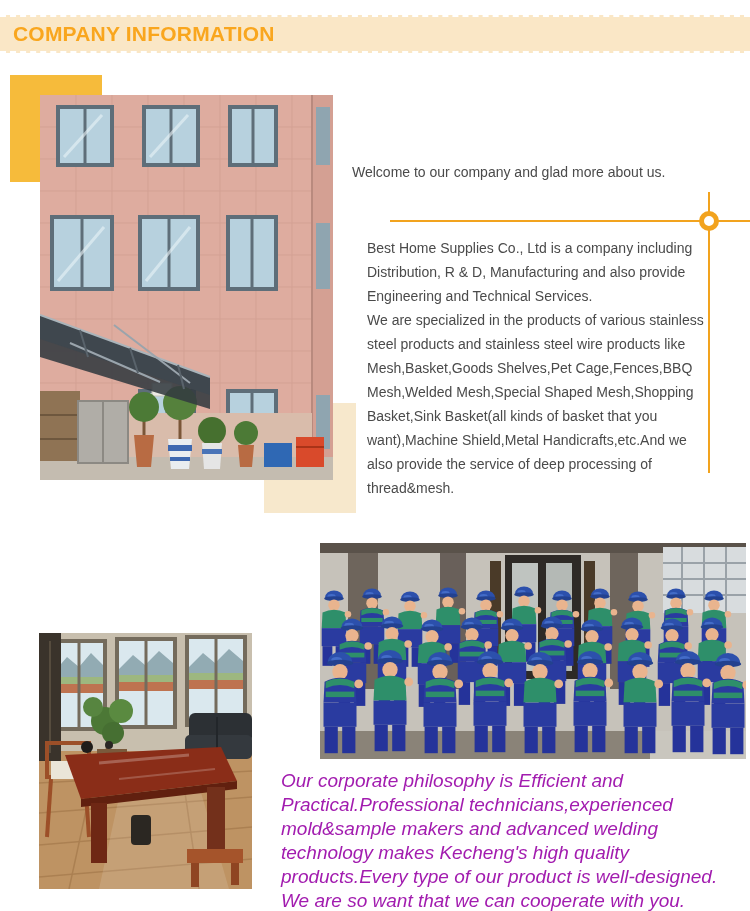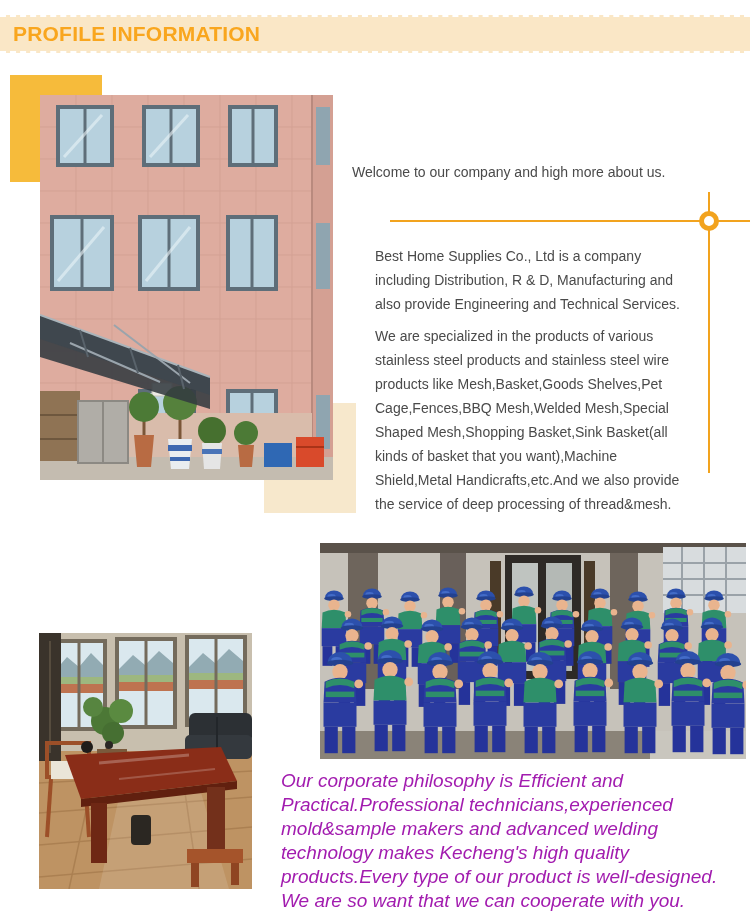--- a/index.html
+++ b/index.html
@@ -28,33 +28,33 @@
   .profile-heading  { position:absolute; left:352px; top:134px; font-size:22px; font-weight:bold; color:#3C3C3C; }
   .profile-subtitle { position:absolute; left:352px; top:164px; font-size:14px; color:#4A4A4A; }
 
   .div-h   { position:absolute; left:390px; top:220px; width:360px; height:2px;  background:#F2A31E; }
   .div-v   { position:absolute; left:708px; top:192px; width:2px;  height:281px; background:#F2A31E; }
   .div-dot { position:absolute; left:699px; top:211px; width:20px; height:20px;
              border:5px solid #F2A31E; border-radius:50%; background:#fff; }
 
   .profile-body { position:absolute; left:367px; top:236px; width:338px;
                   font-size:14px; line-height:24px; color:#4A4A4A; }
-  .profile-body p { margin:8px; }
+  .profile-body p { margin:0; }
 
   .philosophy { position:absolute; left:281px; top:769px; width:448px;
                 font-size:19px; line-height:24px; color:#a21caf;font-style:italic; }
   .philosophy p { margin:0; }
 </style>
 </head>
 <body>
 
 <div class="page">
 
   <div class="band">
-    <span class="band-title">PROFILE INFORMATION</span>
+    <span class="band-title">COMPANY INFORMATION</span>
   </div>
 
   <div class="gold-square"></div>
   <div class="beige-square"></div>
 
   <div class="photo building">
     <svg viewBox="0 0 293 385" preserveAspectRatio="none">
       <rect width="293" height="385" fill="#DEAC9F"></rect>
 
       <g stroke="#CD9B8E" stroke-width="1" opacity="0.65">
@@ -167,21 +167,21 @@
         <line x1="0" y1="220" x2="170" y2="282" stroke="#AAB4BA" stroke-width="2"></line>
         <line x1="30" y1="248" x2="120" y2="287" stroke="#9AA4AC" stroke-width="2"></line>
         <line x1="74" y1="230" x2="150" y2="288" stroke="#9AA4AC" stroke-width="2"></line>
         <line x1="40" y1="235" x2="48" y2="262" stroke="#59636B" stroke-width="2"></line>
         <line x1="90" y1="253" x2="98" y2="278" stroke="#59636B" stroke-width="2"></line>
         <line x1="138" y1="270" x2="144" y2="294" stroke="#59636B" stroke-width="2"></line>
       </g>
     </svg>
   </div>
 
-  <div class="profile-subtitle">Welcome to our company and high more about us.</div>
+  <div class="profile-subtitle">Welcome to our company and glad more about us.</div>
 
   <div class="div-h"></div>
   <div class="div-v"></div>
   <div class="div-dot"></div>
 
   <div class="profile-body">
     <p>Best Home Supplies Co., Ltd is a company including Distribution, R &amp; D, Manufacturing and also provide Engineering and Technical Services.</p>
     <p>We are specialized in the products of various stainless steel products and stainless steel wire products like Mesh,Basket,Goods Shelves,Pet Cage,Fences,BBQ Mesh,Welded Mesh,Special Shaped Mesh,Shopping Basket,Sink Basket(all kinds of basket that you want),Machine Shield,Metal Handicrafts,etc.And we also provide the service of deep processing of thread&amp;mesh.</p>
   </div>
 

